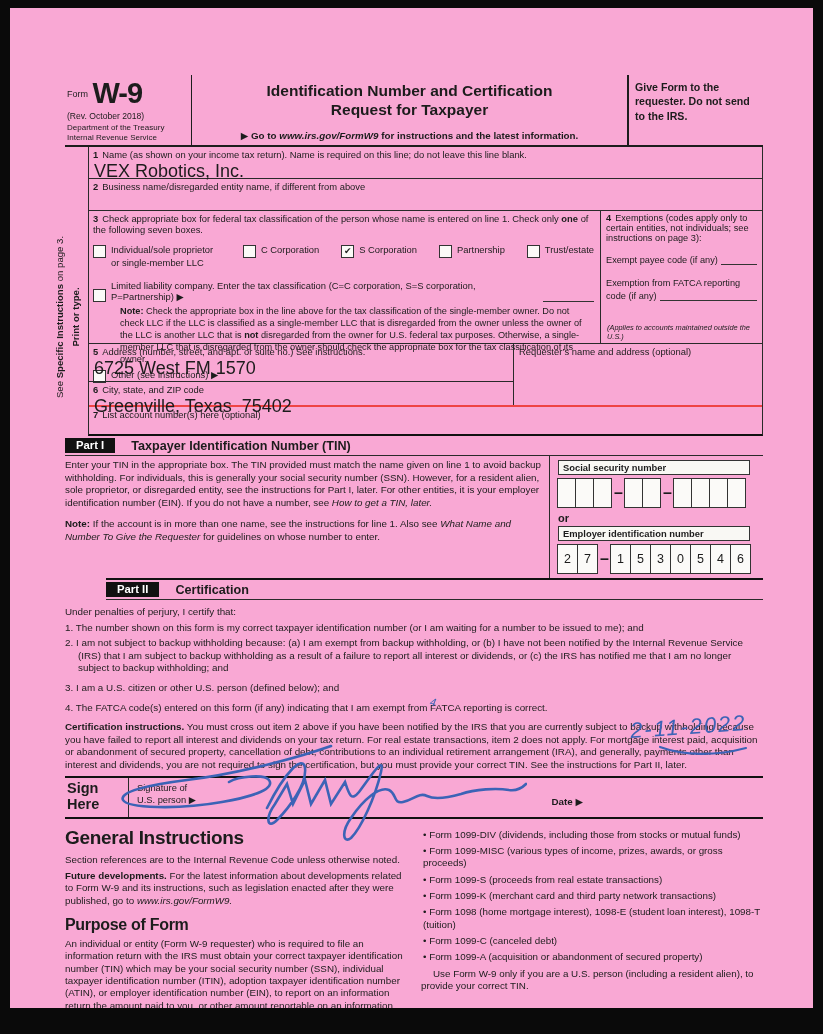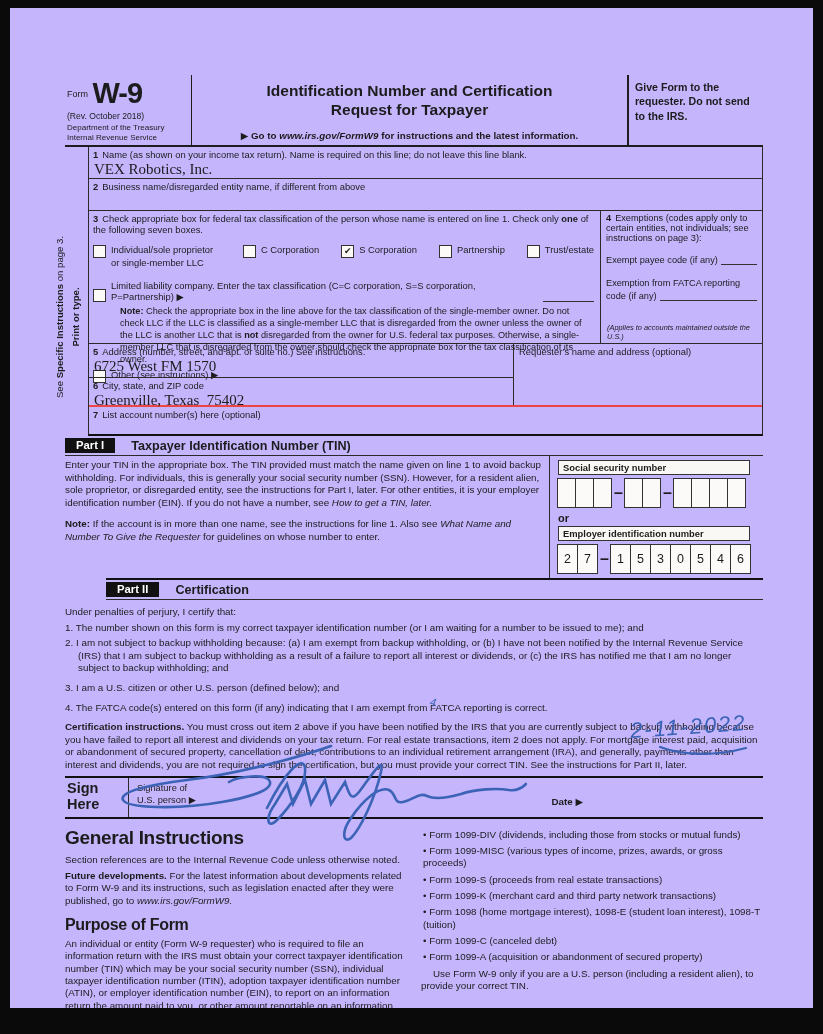--- a/index.html
+++ b/index.html
@@ -1,17 +1,17 @@
 <!DOCTYPE html>
 <html><head>
 <meta charset="utf-8">
 <style>
   html,body{margin:0;padding:0;}
   body{width:823px;height:1034px;background:#0a0a0a;font-family:"Liberation Sans","DejaVu Sans",sans-serif;color:#1c1c1c;}
-  .page{position:relative;margin:8px 10px 26px 10px;width:803px;height:1000px;background:#c4b5fd;overflow:hidden;}
+  .page{position:relative;margin:8px 10px 26px 10px;width:803px;height:1000px;background:#f9a8d4;overflow:hidden;}
   .content{padding:67px 50px 0 55px;}
   b{font-weight:bold;}
   .it{font-style:italic;}
   .ws{white-space:pre-wrap;}
 
   
   .form-header{display:flex;border-bottom:2px solid #1d1d1d;}
   .h-left{width:120px;border-right:1px solid #1d1d1d;padding:2px 4px 2px 2px;}
   .h-form-word{font-size:9px;vertical-align:super;}
   .h-w9{font-size:29px;font-weight:bold;letter-spacing:-1px;}
@@ -22,21 +22,21 @@
   .h-goto{font-size:9.8px;font-weight:bold;padding:3px 0 4px 0;}
   .h-right{width:122px;border-left:2px solid #1d1d1d;padding:5px 6px;font-size:10.6px;font-weight:bold;line-height:1.35;}
 
   
   .rail{position:absolute;left:-59px;top:292px;width:236px;height:34px;transform:rotate(-90deg);text-align:center;font-size:9.6px;line-height:16px;}
 
   
   .rows{margin-left:23px;border-left:1px solid #2a2a2a;border-right:1px solid #2a2a2a;border-bottom:2.5px solid #111;}
   .f-label{font-size:9.4px;padding:2px 0 0 4px;}
   .f-num{font-weight:bold;margin-right:4px;}
-  .f-value{font-size:15px;padding:1px 0 2px 5px;font-family:Liberation Serif, serif;}
+  .f-value{font-size:18px;padding:1px 0 2px 5px;}
   .row1,.row2{border-bottom:1px solid #2a2a2a;height:32px;box-sizing:border-box;}
   .row3{display:flex;border-bottom:1px solid #2a2a2a;height:133px;box-sizing:border-box;}
   .r3-left{flex:1;padding:2px 6px 0 4px;font-size:9.4px;}
   .r3-right{width:162px;border-left:1px solid #2a2a2a;box-sizing:border-box;padding:2px 5px;font-size:9.2px;position:relative;}
   .cb-row{display:flex;justify-content:space-between;margin-top:9px;}
   .cb{display:flex;gap:5px;font-size:9.4px;}
   .box{width:11px;height:11px;border:1px solid #333;background:#fbfaf7;flex:none;margin-top:1px;font-size:9px;line-height:11px;text-align:center;}
   .opt-ind{width:128px;line-height:1.35;}
   .llc-line{display:flex;gap:5px;margin-top:11px;font-size:9.4px;align-items:flex-end;}
   .u-line{display:inline-block;border-bottom:1px solid #333;height:10px;}

